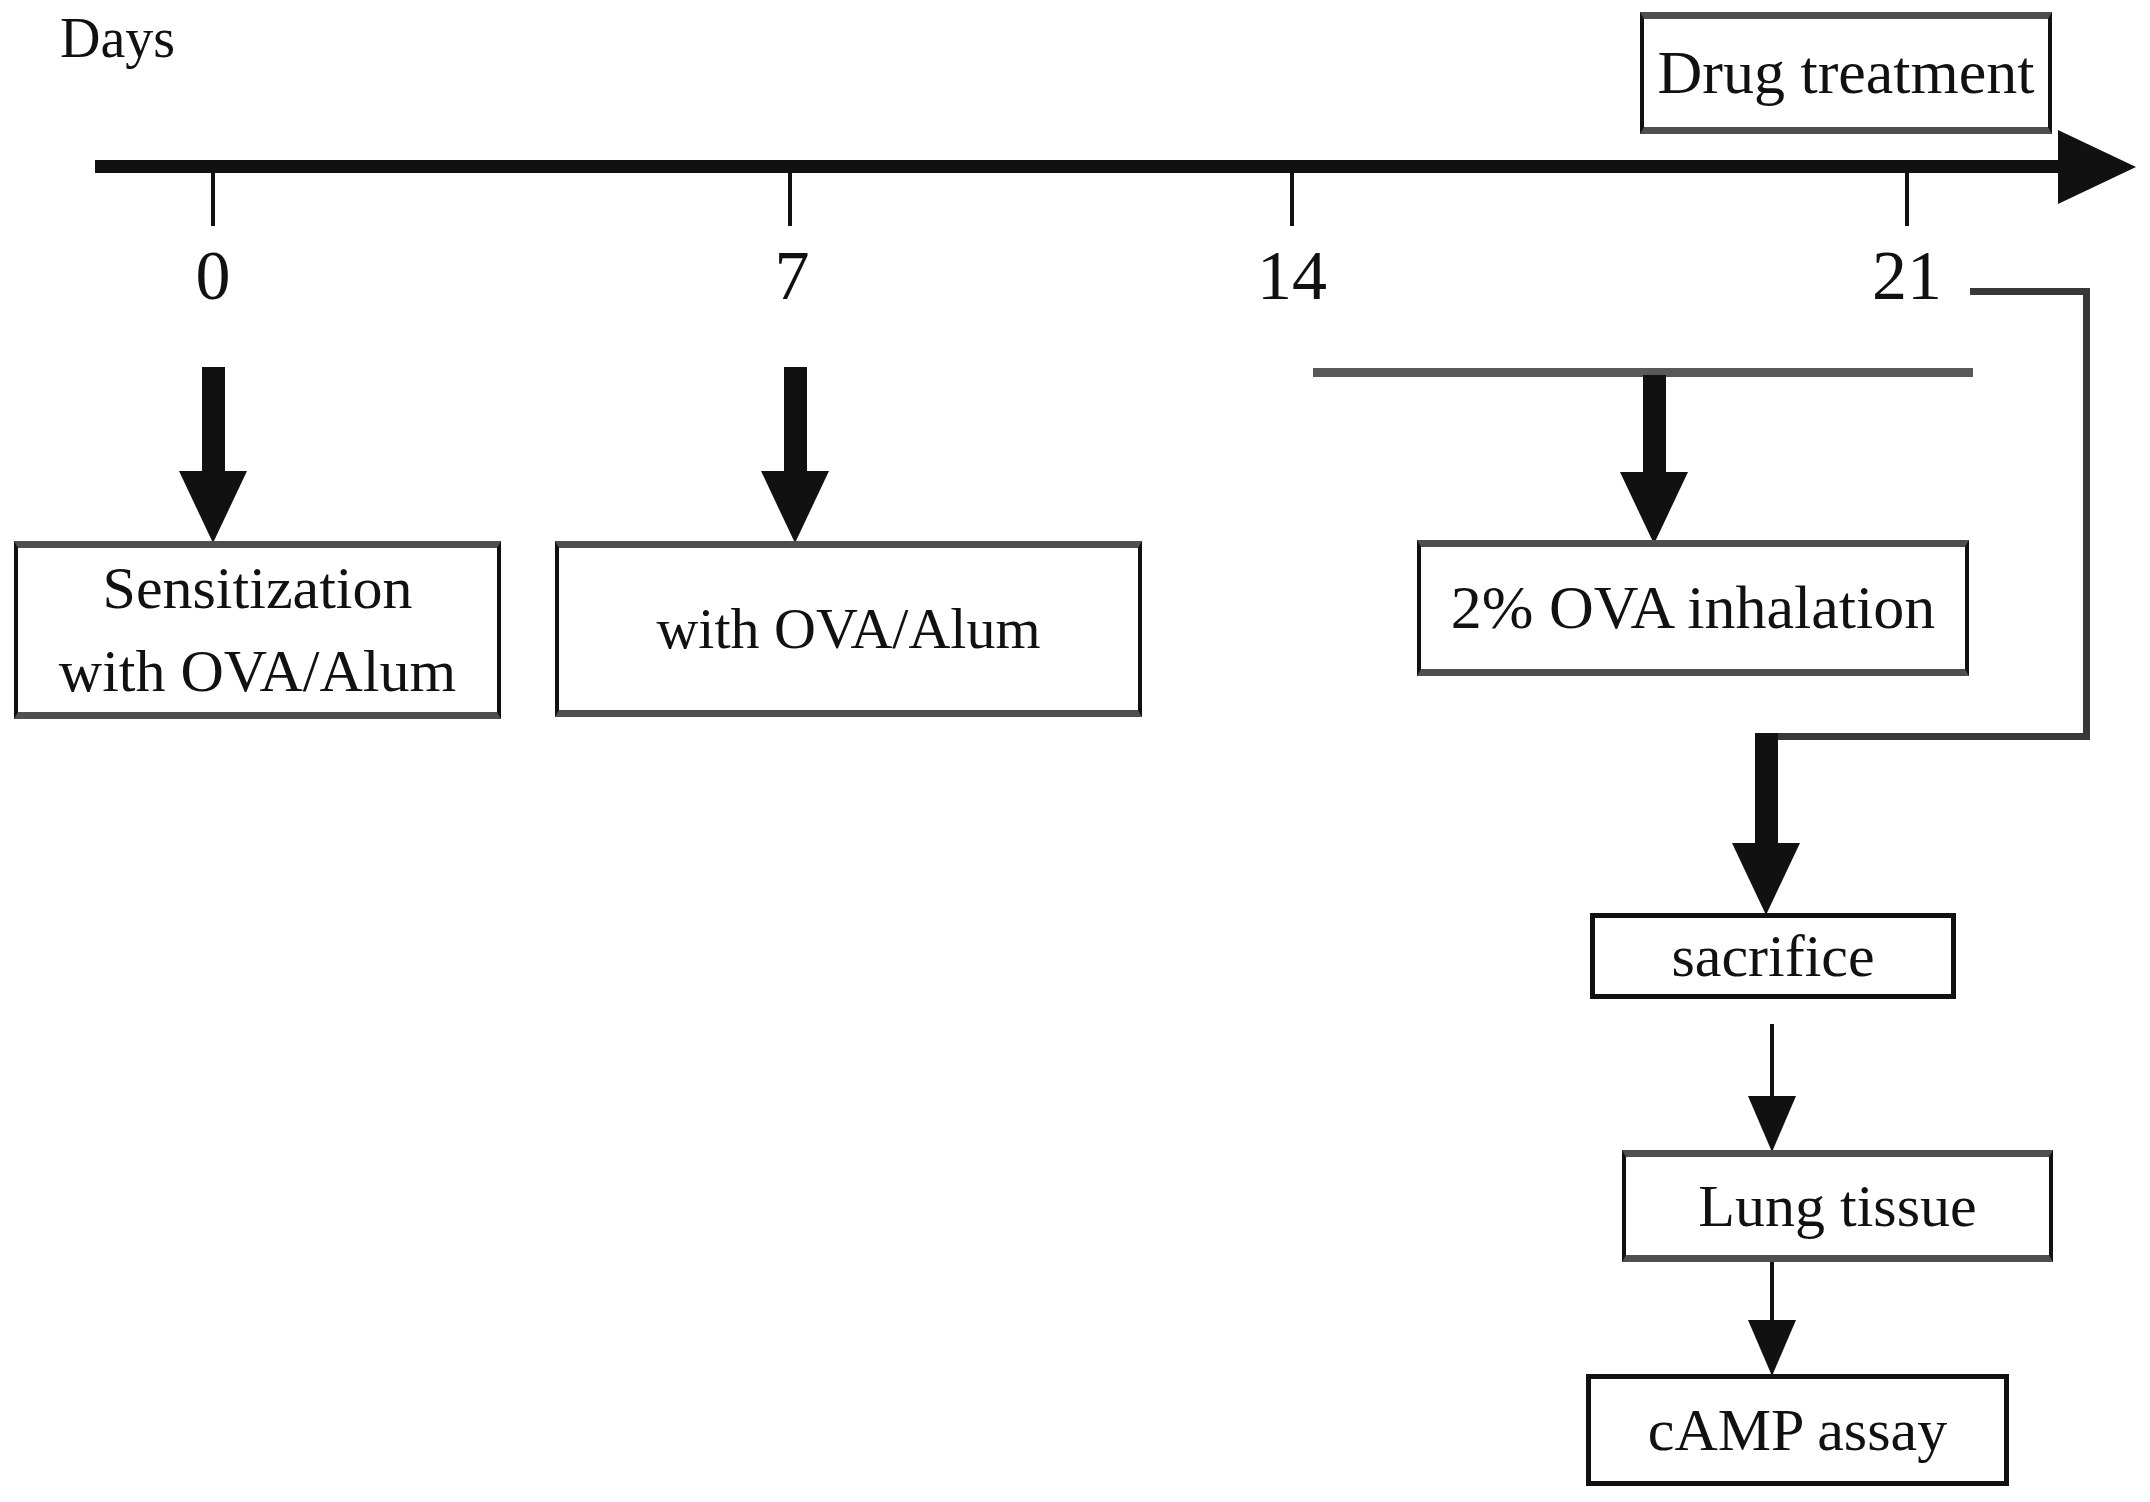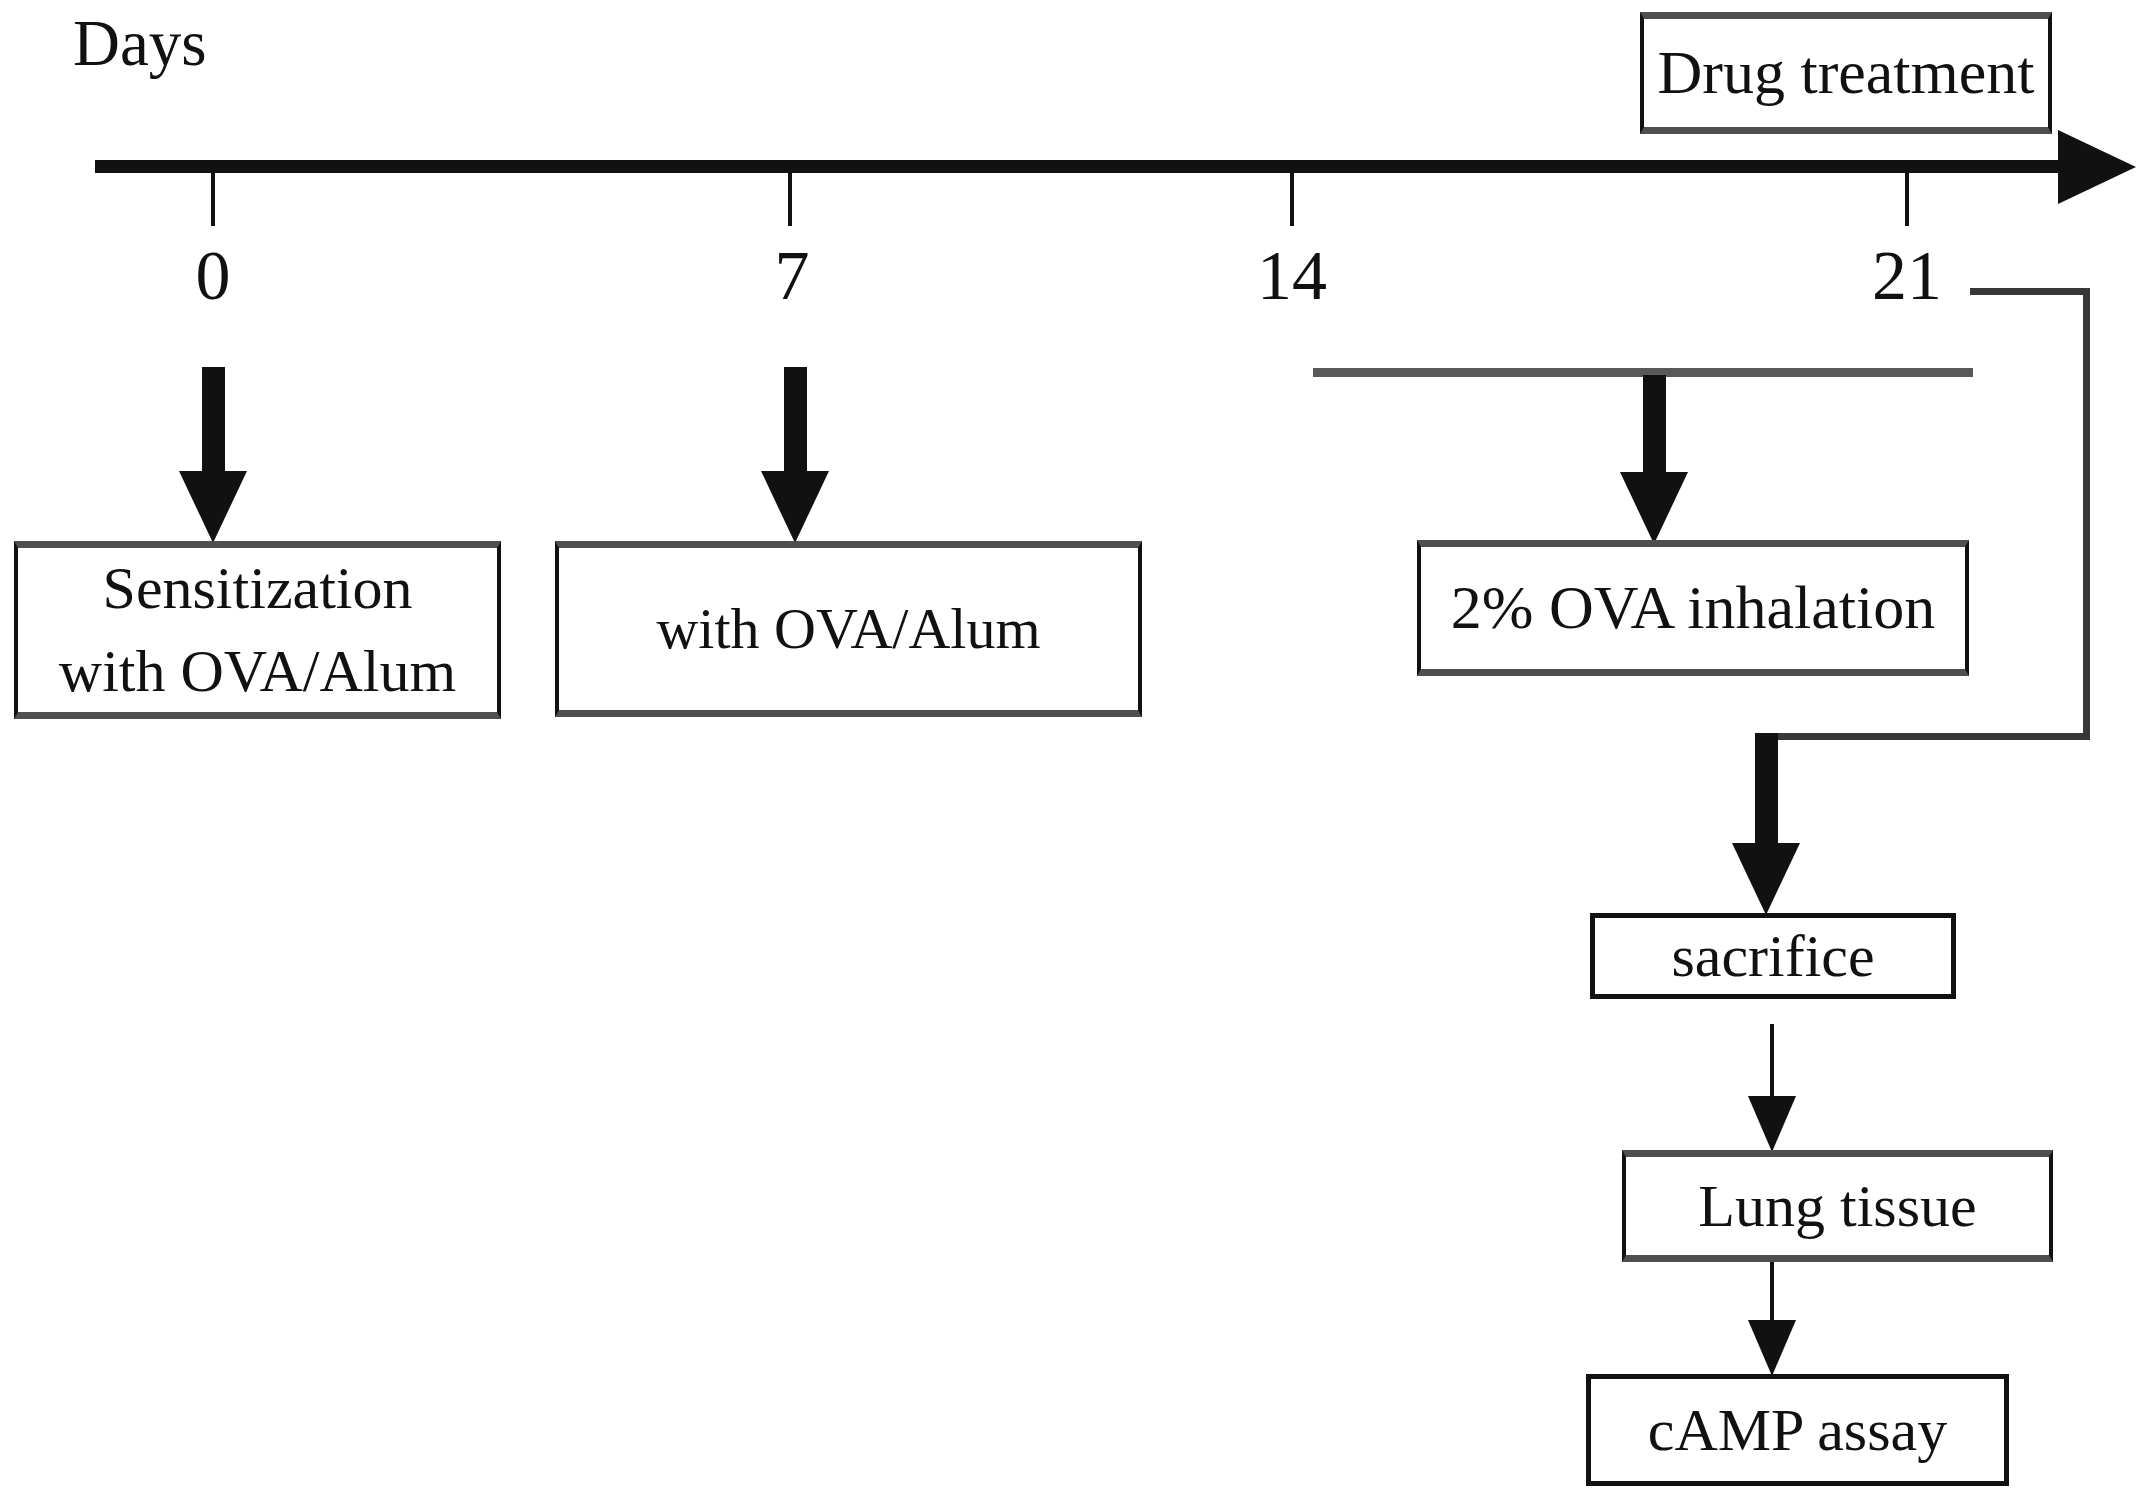--- a/index.html
+++ b/index.html
@@ -11,21 +11,21 @@
   }
   *{margin:0;padding:0;box-sizing:border-box;}
   body{background:var(--background);font-family:"Liberation Serif","DejaVu Serif",serif;}
   .canvas{
     position:relative;width:2150px;height:1502px;background:var(--background);
     overflow:hidden;color:var(--ink);
   }
   .abs{position:absolute;}
 
   
-  .axis-label{left:73px;top:6px;font-size:65px;color:var(--ink);font-family:Liberation Serif, serif;}
+  .axis-label{left:60px;top:6px;font-size:56px;color:var(--ink);font-family:Liberation Serif, serif;}
   .timeline-line{left:95px;top:160px;width:1975px;height:13px;background:var(--ink);}
   .timeline-head{
     left:2058px;top:130px;width:0;height:0;
     border-left:78px solid var(--ink);
     border-top:37px solid transparent;
     border-bottom:37px solid transparent;
   }
   .tick{top:172px;width:4px;height:54px;background:var(--ink);}
   .tick-label{top:236px;width:160px;margin-left:-80px;text-align:center;font-size:70px;color:var(--ink);}
 

